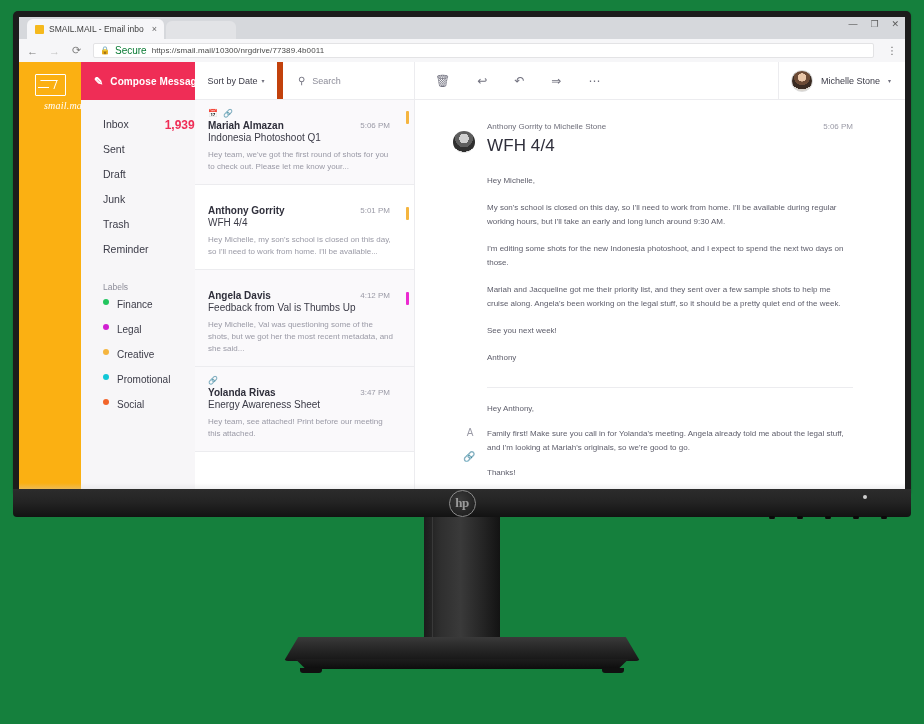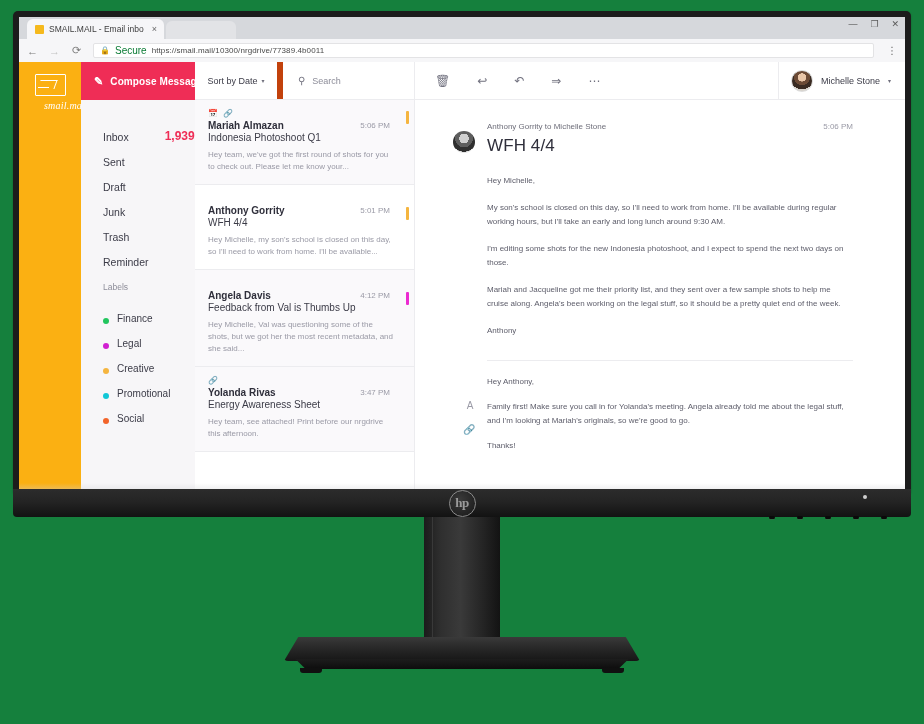--- a/index.html
+++ b/index.html
@@ -96,26 +96,26 @@
   #folders { width:114px; background:#f7f6f8; flex:0 0 auto; display:flex; flex-direction:column; }
   #compose {
     height:38px; background:#ef2d56; color:#fff;
     display:flex; align-items:center; gap:7px; padding-left:13px;
     font-size:10px; font-weight:bold; letter-spacing:.1px;
     white-space:nowrap;
   }
   .compose-ico { font-size:11px; }
   #folder-list { padding:18px 0 0 22px; }
   .folder {
-    display:flex; align-items:flex-end; justify-content:space-between;
+    display:flex; align-items:flex-start; justify-content:space-between;
     padding-right:14px; height:25px; font-size:10.5px; color:#3b3b47;gap:36px;
   }
   .folder-count { color:#ef2d56; font-size:12px; font-weight:bold; }
   .labels-head { font-size:8.5px; color:#8d8d99; margin:14px 0 7px 0; }
-  .label-row { display:flex; align-items:flex-end; gap:8px; height:25px; font-size:10px; color:#3b3b47; }
+  .label-row { display:flex; align-items:flex-start; gap:8px; height:25px; font-size:10px; color:#3b3b47; }
   .dot { width:6px; height:6px; border-radius:50%; flex:0 0 auto; }
 
   
   #list-col { width:220px; flex:0 0 auto; background:#ffffff; border-right:1px solid #ececef;
               display:flex; flex-direction:column; }
   #list-head { height:38px; display:flex; align-items:center; border-bottom:1px solid #ececef; }
   #sort-btn {
     width:88px; height:100%; display:flex; align-items:center; justify-content:center;
     gap:4px; font-size:9px; color:#3b3b47; border-right:6px solid #c2410c;
   }
@@ -368,21 +368,21 @@
 
           <div class="msg read">
             <div class="msg-icons">
               <span class="mini-ico">🔗</span>
             </div>
             <div class="msg-row1">
               <span class="msg-from">Yolanda Rivas</span>
               <span class="msg-time">3:47 PM</span>
             </div>
             <div class="msg-subj">Energy Awareness Sheet</div>
-            <div class="msg-prev">Hey team, see attached! Print before our nrgdrive this afternoon.</div>
+            <div class="msg-prev">Hey team, see attached! Print before our meeting this attached.</div>
           </div>
         </div>
 
         <div id="read-col">
           <div id="read-toolbar">
             <div id="tool-icons">
               <span class="tool-ico">🗑</span>
               <span class="tool-ico">↩</span>
               <span class="tool-ico">↶</span>
               <span class="tool-ico">⇒</span>
@@ -404,20 +404,21 @@
                   <span class="meta-time">5:06 PM</span>
                 </div>
                 <div class="read-subject">WFH 4/4</div>
               </div>
             </div>
 
             <div class="para first">Hey Michelle,</div>
             <div class="para">My son's school is closed on this day, so I'll need to work from home. I'll be available during regular working hours, but I'll take an early and long lunch around 9:30 AM.</div>
             <div class="para">I'm editing some shots for the new Indonesia photoshoot, and I expect to spend the next two days on those.</div>
             <div class="para">Mariah and Jacqueline got me their priority list, and they sent over a few sample shots to help me cruise along. Angela's been working on the legal stuff, so it should be a pretty quiet end of the week.</div>
+            <div class="para">See you next week!</div>
             <div class="para">Anthony</div>
 
             <hr class="divider">
 
             <div id="reply-block">
               <div id="reply-rail">
                 <span class="rail-ico">A</span>
                 <span class="rail-ico">🔗</span>
               </div>
               <div id="reply-text">

